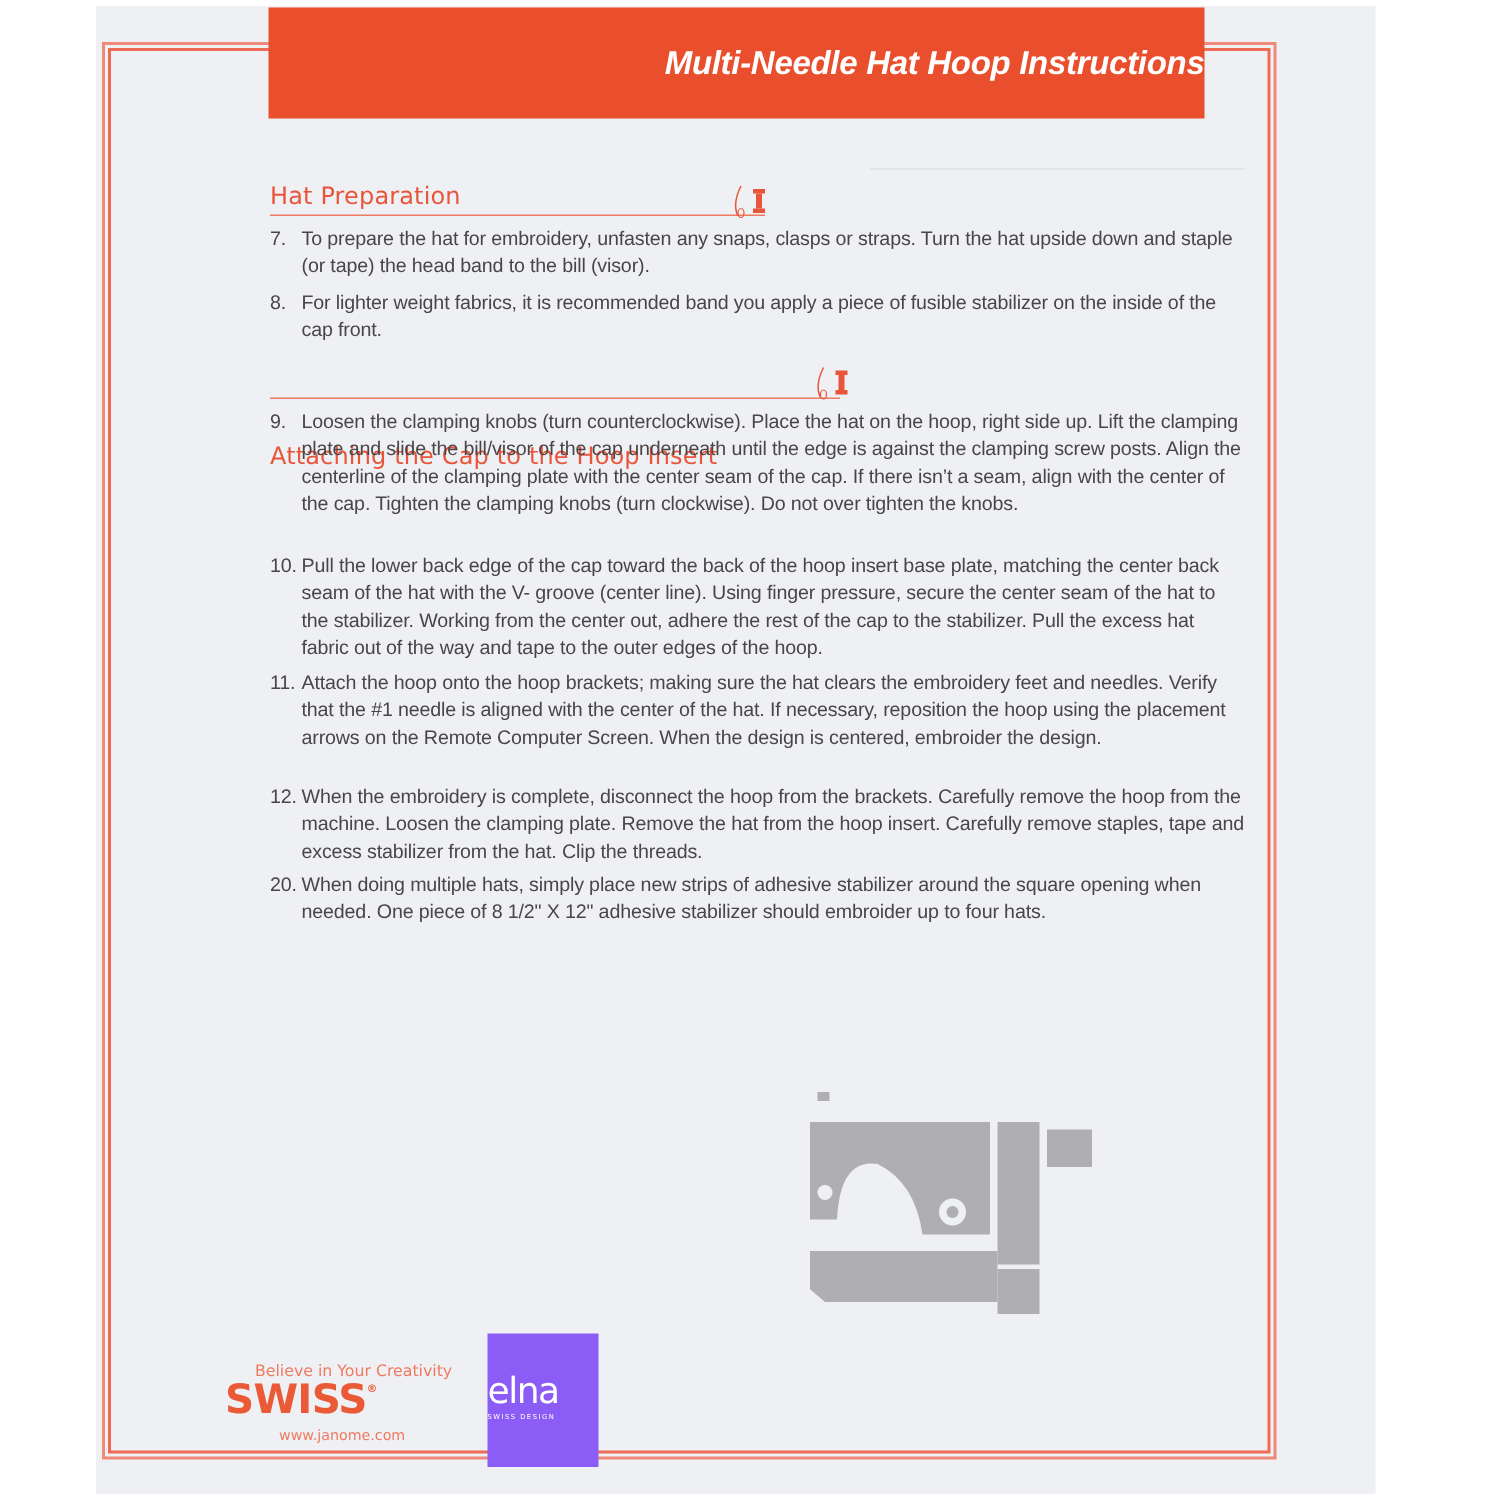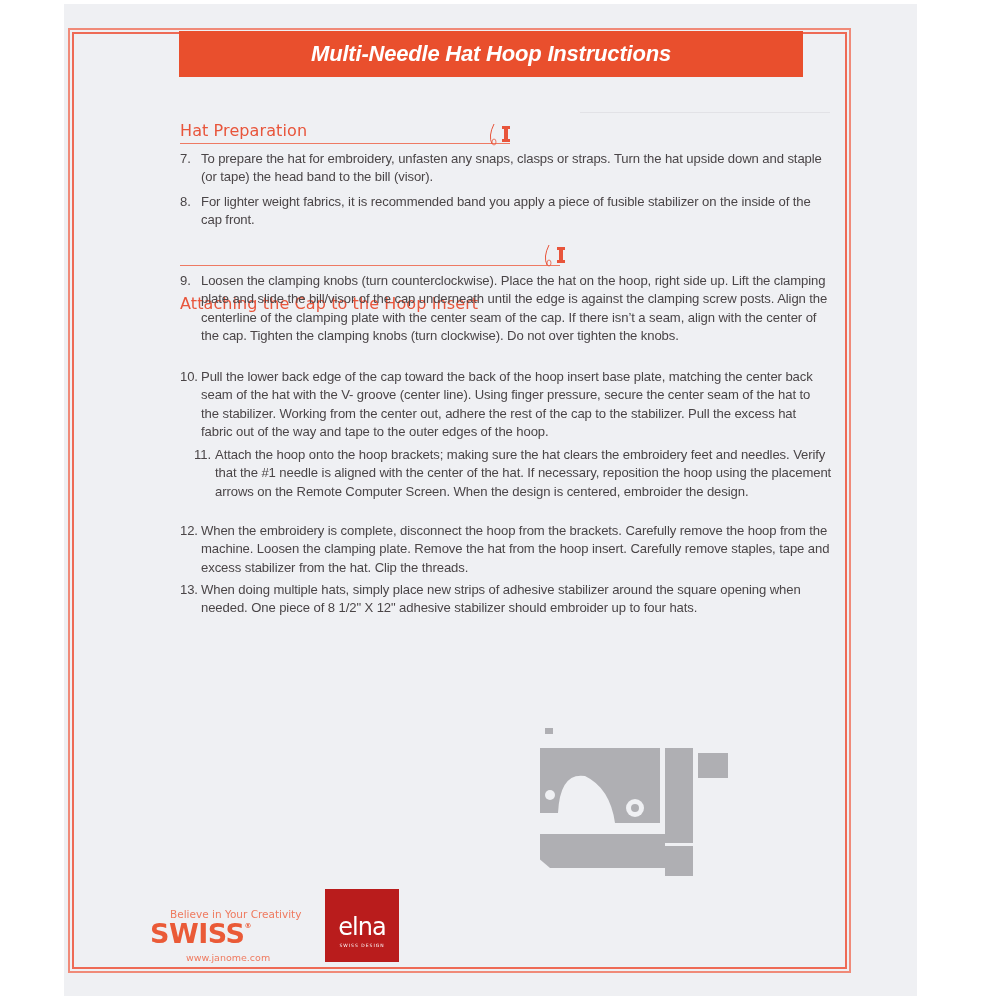--- a/index.html
+++ b/index.html
@@ -13,22 +13,22 @@
   }
   .frame-outer {
     position: absolute; left: 68px; top: 28px; width: 783px; height: 945px;
     border: 2px solid #f08a78; box-sizing: border-box;
   }
   .frame-inner {
     position: absolute; left: 72px; top: 32px; width: 775px; height: 937px;
     border: 2px solid #ee6a55; box-sizing: border-box;
   }
   .title-banner {
-    position: absolute; left: 179px; top: 31px; width: 624px; height: 46px;
-    background: #e94f2d; display: flex; align-items: center; justify-content: center;
+    position: absolute; left: 179px; top: 5px; width: 624px; height: 74px;
+    background: #e94f2d; display: flex; align-items: center; justify-content: flex-end;
   }
   .title-banner span {
     color: #ffffff; font-style: italic; font-weight: bold; font-size: 22px; letter-spacing: -0.2px;
     font-family: "Liberation Sans", sans-serif;
   }
   .section-heading {
     position: absolute; left: 180px; color: #e8553b; font-size: 16px; font-weight: normal;
     font-family: "DejaVu Sans", sans-serif; letter-spacing: 0.1px;
   }
   .heading-underline {
@@ -41,22 +41,22 @@
     letter-spacing: -0.1px;
   }
   .step .num { position: absolute; left: 0; top: 0; }
   .step .txt { display: block; padding-left: 21px; }
   .ghost { position: absolute; color: #d9d9dd; font-size: 12px; }
   .janome-tag { position: absolute; left: 170px; top: 908px; color: #ef7a5f; font-size: 10.5px; font-family: "DejaVu Sans", sans-serif; }
   .janome-logo { position: absolute; left: 150px; top: 918px; color: #ea5a37; font-size: 27px; font-weight: bold; font-family: "DejaVu Sans", sans-serif; letter-spacing: -0.5px; }
   .janome-logo sup { font-size: 7px; vertical-align: top; position: relative; top: 4px; }
   .janome-url { position: absolute; left: 186px; top: 952px; color: #ef7a5f; font-size: 9.5px; font-family: "DejaVu Sans", sans-serif; }
   .elna-box {
-    position: absolute; left: 325px; top: 889px; width: 74px; height: 73px; background: #b91c1c;
-    color: #ffffff; text-align: center;
+    position: absolute; left: 325px; top: 889px; width: 74px; height: 89px; background: #8b5cf6;
+    color: #ffffff; 
   }
   .elna-box .elna-word { position: absolute; left: 0; width: 74px; top: 24px; font-size: 24px; font-family: "DejaVu Sans", sans-serif; letter-spacing: -1px; }
   .elna-box .elna-sub { position: absolute; left: 0; width: 74px; top: 54px; font-size: 4.5px; letter-spacing: 1px; font-family: "DejaVu Sans", sans-serif; }
   .address { position: absolute; left: 543px; top: 921px; color: #5a4f55; font-size: 12.5px; line-height: 17px; font-family: "Liberation Sans", sans-serif; }
   .machine { position: absolute; left: 540px; top: 728px; opacity: 0.9; }
 </style>
 </head>
 <body>
 
 <div class="paper"></div>
@@ -99,30 +99,30 @@
 </svg>
 
 <div class="step" style="top:272px;">
   <span class="num">9.</span>
   <span class="txt">Loosen the clamping knobs (turn counterclockwise). Place the hat on the hoop, right side up. Lift the clamping plate and slide the bill/visor of the cap underneath until the edge is against the clamping screw posts. Align the centerline of the clamping plate with the center seam of the cap. If there isn’t a seam, align with the center of the cap. Tighten the clamping knobs (turn clockwise). Do not over tighten the knobs.</span>
 </div>
 <div class="step" style="top:368px;">
   <span class="num">10.</span>
   <span class="txt">Pull the lower back edge of the cap toward the back of the hoop insert base plate, matching the center back seam of the hat with the V- groove (center line). Using finger pressure, secure the center seam of the hat to the stabilizer. Working from the center out, adhere the rest of the cap to the stabilizer. Pull the excess hat fabric out of the way and tape to the outer edges of the hoop.</span>
 </div>
-<div class="step" style="top:446px;margin-left:14px;">
+<div class="step" style="top:446px;">
   <span class="num">11.</span>
   <span class="txt">Attach the hoop onto the hoop brackets; making sure the hat clears the embroidery feet and needles. Verify that the #1 needle is aligned with the center of the hat. If necessary, reposition the hoop using the placement arrows on the Remote Computer Screen. When the design is centered, embroider the design.</span>
 </div>
 <div class="step" style="top:522px;">
   <span class="num">12.</span>
   <span class="txt">When the embroidery is complete, disconnect the hoop from the brackets. Carefully remove the hoop from the machine. Loosen the clamping plate. Remove the hat from the hoop insert. Carefully remove staples, tape and excess stabilizer from the hat. Clip the threads.</span>
 </div>
 <div class="step" style="top:581px;">
-  <span class="num">13.</span>
+  <span class="num">20.</span>
   <span class="txt">When doing multiple hats, simply place new strips of adhesive stabilizer around the square opening when needed. One piece of 8 1/2" X 12" adhesive stabilizer should embroider up to four hats.</span>
 </div>
 
 <svg class="machine" width="300" height="150" viewBox="0 0 300 150">
   <g fill="#a9a9ad">
     <rect x="5" y="0" width="8" height="6"></rect>
     <path d="M-8 20 L120 20 L120 95 L75 95 Q70 60 45 48 Q20 44 18 85 L-8 85 Z"></path>
     <rect x="125" y="20" width="28" height="95"></rect>
     <rect x="125" y="118" width="28" height="30"></rect>
     <rect x="158" y="25" width="30" height="25"></rect>

